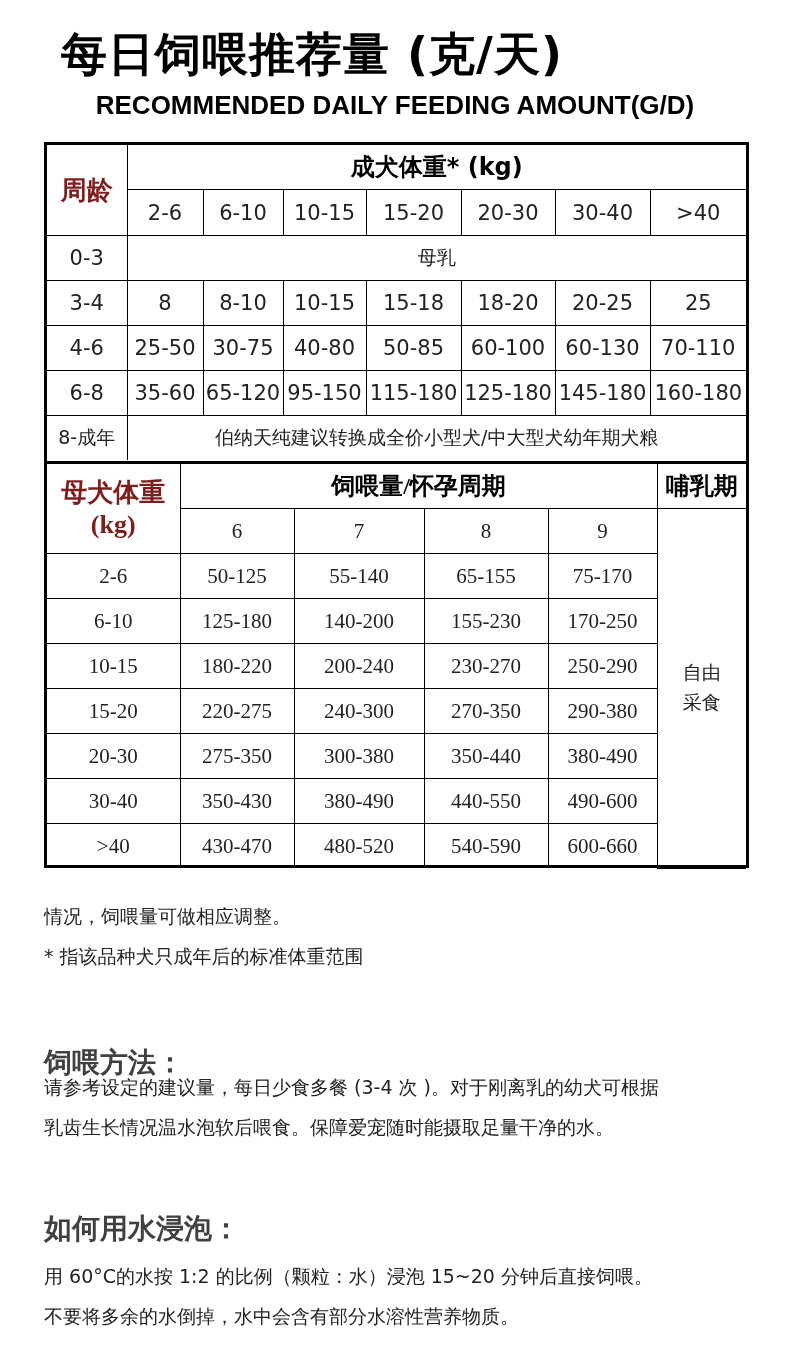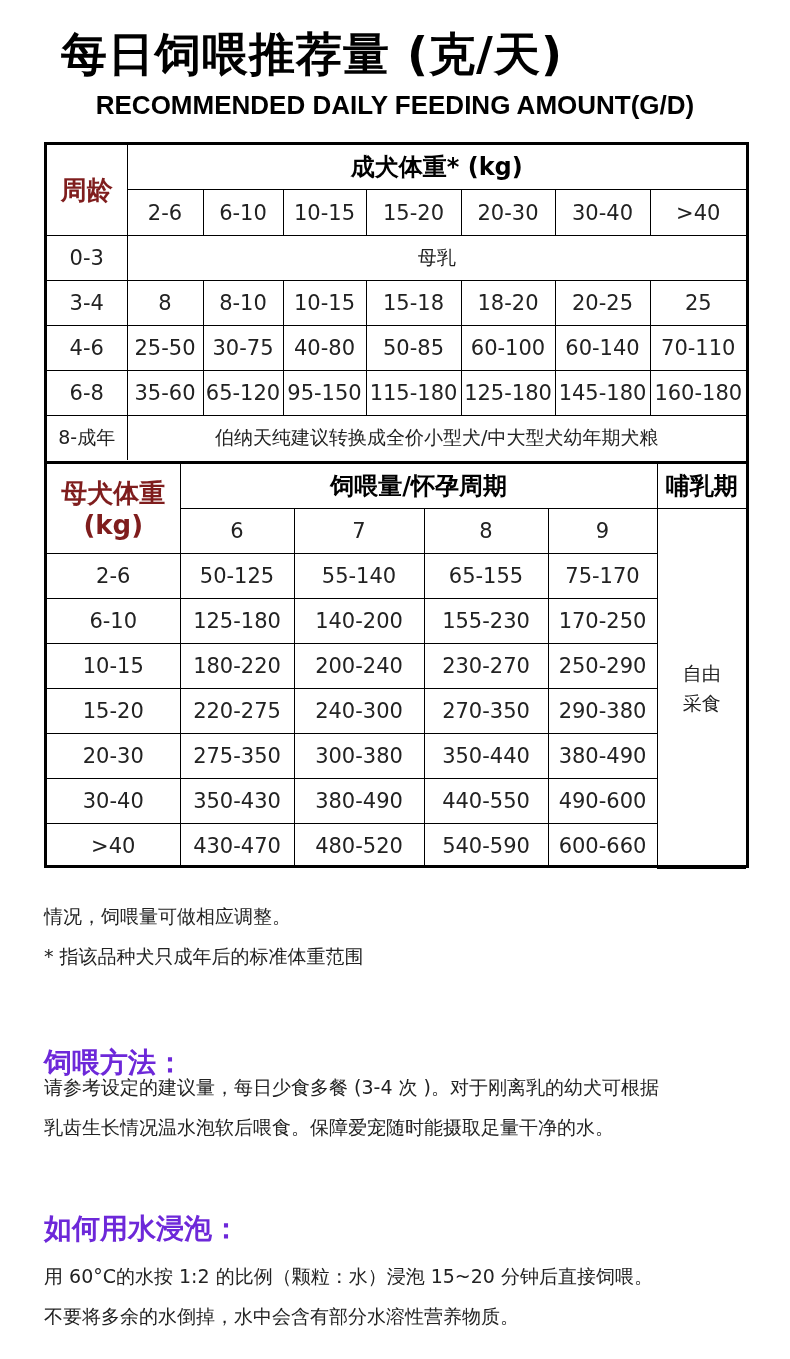--- a/index.html
+++ b/index.html
@@ -5,26 +5,26 @@
   html, body { margin:0; padding:0; background:#ffffff; }
   body { width:790px; height:1359px; position:relative; overflow:hidden; color:#111; font-family:"DejaVu Sans", "Liberation Sans", sans-serif; }
   .title-cn { position:absolute; left:0; top:24px; width:624px; text-align:center; font-size:46px; font-weight:bold; color:#000; letter-spacing:1px; }
   .title-en { position:absolute; left:0; top:90px; width:790px; text-align:center; font-size:26px; font-weight:bold; color:#000; font-family:"Liberation Sans", sans-serif; letter-spacing:0px; }
   .tbl-wrap { position:absolute; left:44px; top:142px; width:705px; height:726px; border:3px solid #000; box-sizing:border-box; }
   table { border-collapse:collapse; table-layout:fixed; position:absolute; left:0; }
   td { border:1px solid #000; text-align:center; vertical-align:middle; padding:0; font-size:21px; color:#222; white-space:nowrap; overflow:hidden; }
   .t1 { top:0; width:699px; }
   .t1 td { height:44px; }
   .t2 { top:316px; width:699px; border-top:3px solid #000; }
-  .t2 td { height:44px; }
+  .t2 td { height:44px;font-family:Liberation Serif, serif; }
   .hdr { font-weight:bold; font-size:24px; color:#000; }
   .hdr-lg { font-weight:bold; font-size:26px; color:#7f1d1d; }
   .cn-cell { font-size:19px; }
   .notes { position:absolute; left:44px; top:896px; width:720px; font-size:19px; line-height:40px; color:#222; }
-  .sec-title { position:absolute; left:44px; font-size:28px; font-weight:bold; color:#6d28d9; }
+  .sec-title { position:absolute; left:44px; font-size:28px; font-weight:bold; color:#404040; }
   .sec-body { position:absolute; left:44px; width:720px; font-size:19px; line-height:40px; color:#222; }
   .t1 tr td:first-child, .t2 tr td:first-child { border-left:none; }
   .t1 tr td:last-child, .t2 tr td:last-child { border-right:none; }
   .t1 tr:first-child td { border-top:none; }
   .t2 tr:last-child td { border-bottom:none; }
   .t1 tr:last-child td { border-bottom:none; }
   .t2 tr:first-child td { border-top:none; }
 </style>
 </head>
 <body>
@@ -72,21 +72,21 @@
       <td>20-25</td>
       <td>25</td>
     </tr>
     <tr>
       <td>4-6</td>
       <td>25-50</td>
       <td>30-75</td>
       <td>40-80</td>
       <td>50-85</td>
       <td>60-100</td>
-      <td>60-140</td>
+      <td>60-130</td>
       <td>70-110</td>
     </tr>
     <tr>
       <td>6-8</td>
       <td>35-60</td>
       <td>65-120</td>
       <td>95-150</td>
       <td>115-180</td>
       <td>125-180</td>
       <td>145-180</td>

